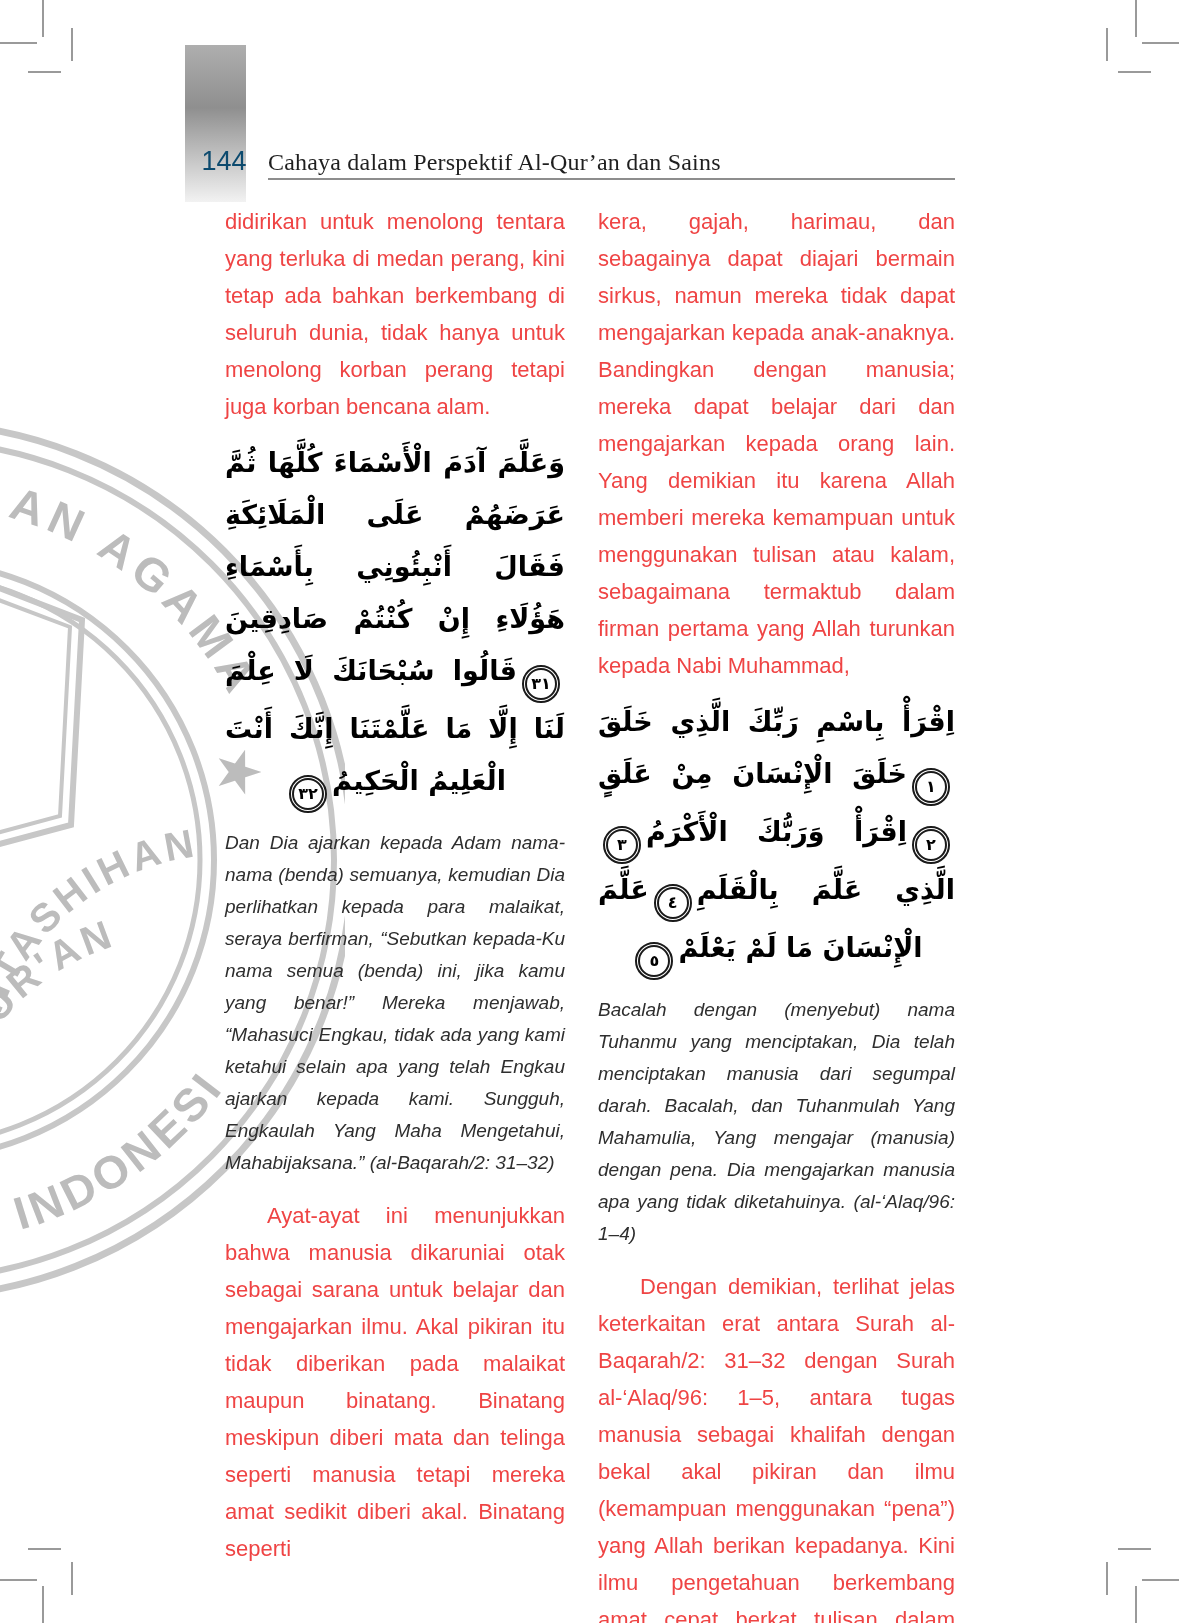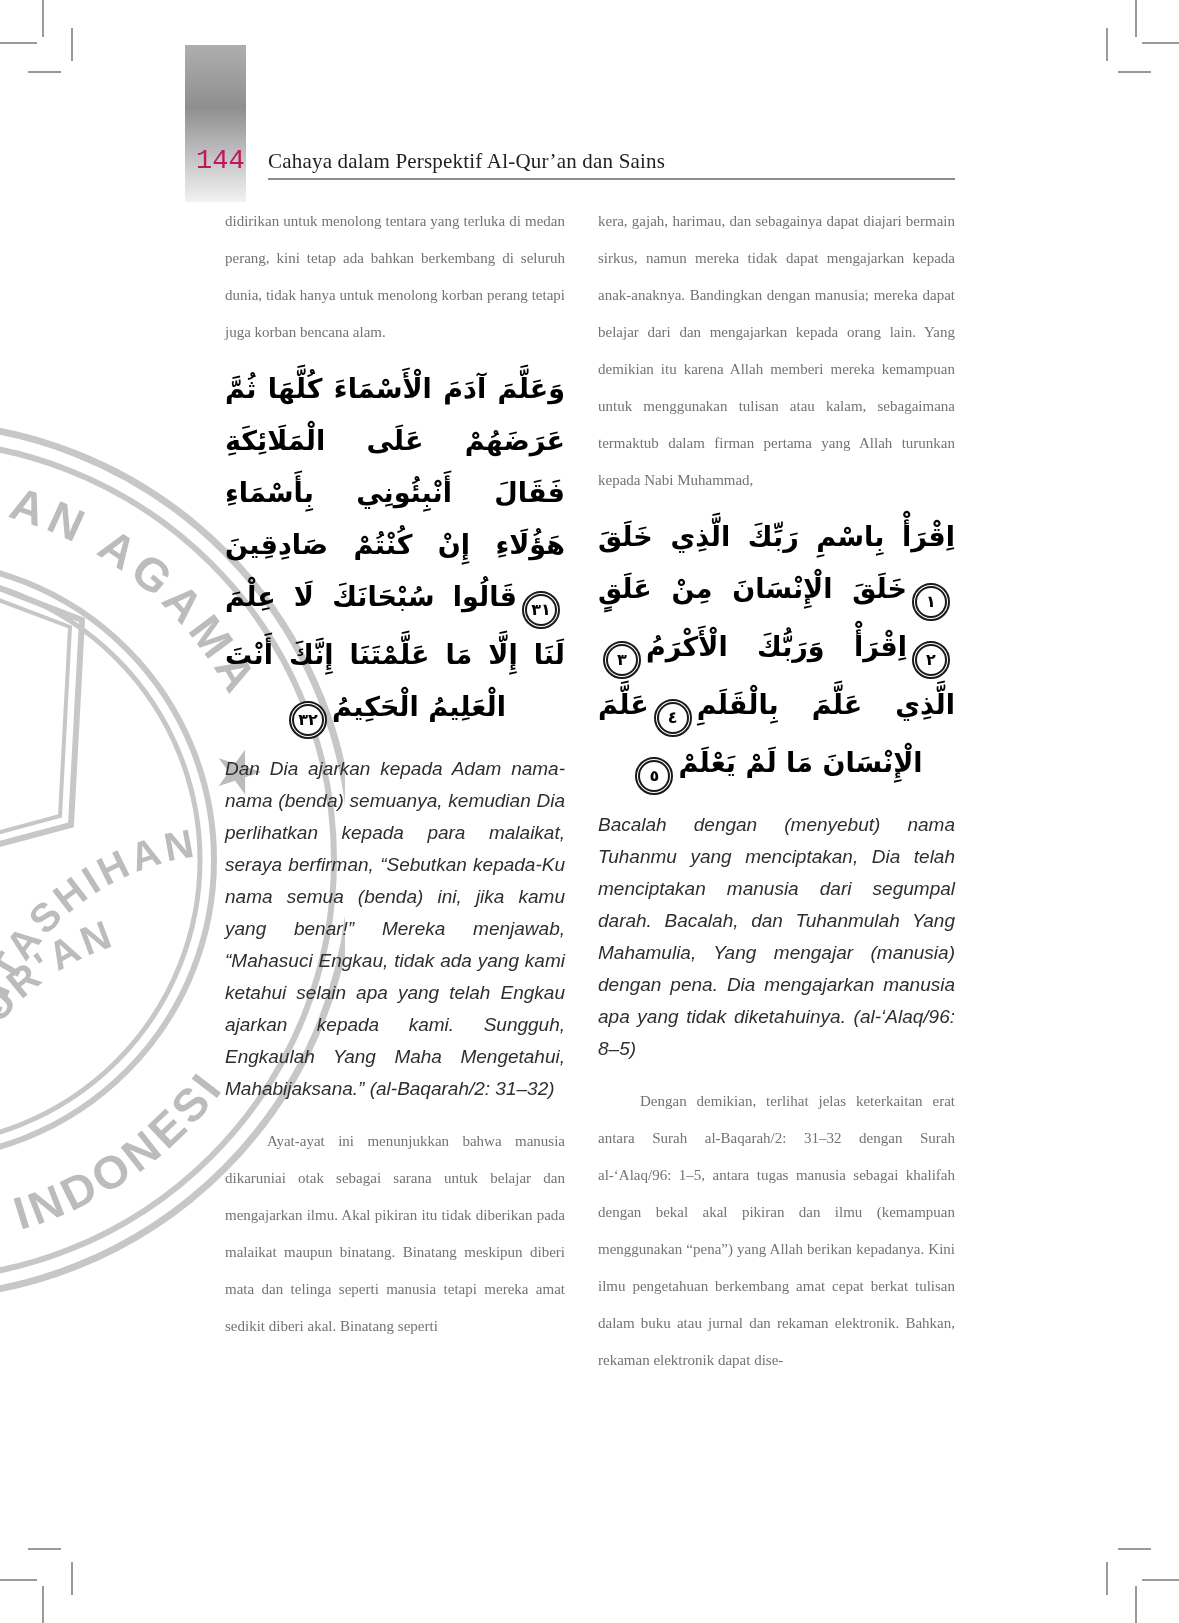--- a/index.html
+++ b/index.html
@@ -16,42 +16,42 @@
   .cm{position:absolute;background:#9a9a9a;}
   .cm-v{width:2px;}
   .cm-h{height:2px;}
   
   .grad-bar{
     position:absolute;left:185px;top:45px;width:61px;height:157px;
     background:linear-gradient(180deg,#aeaeae 0%,#8f8f8f 40%,#c9c9c9 75%,#f2f2f2 100%);
   }
   .page-number{
     position:absolute;left:196px;top:146px;width:56px;
-    font-family:Liberation Mono, monospace;font-size:27px;color:#be185d;text-align:left;
+    font-family:Liberation Sans, sans-serif;font-size:27px;color:#0c4a6e;text-align:center;
   }
   .running-head{
     position:absolute;left:268px;top:149px;
-    font-family:"Liberation Serif", serif;font-size:21px;color:#1f1f1f;letter-spacing:.2px;
+    font-family:"Liberation Serif", serif;font-size:24px;color:#1f1f1f;letter-spacing:.2px;
   }
   .header-rule{
     position:absolute;left:268px;top:178px;width:687px;height:2px;background:#8d8d8d;
   }
   
   .stamp{position:absolute;left:-215px;top:415px;width:560px;height:890px;z-index:0;}
   .stamp text{font-family:"Liberation Sans",sans-serif;font-weight:bold;fill:#bcbcbc;}
   
   .content{
     position:absolute;left:225px;top:203px;width:730px;z-index:1;
     display:flex;gap:33px;
   }
   .col{width:340px;}
   .colr{width:357px;}
   .body-para{
     margin:0 0 0 0;
-    font-size:15px;line-height:37px;text-align:justify;color:#737373;font-family:Liberation Serif, serif;
+    font-size:22px;line-height:37px;text-align:justify;color:#ef4444;
   }
   .body-para.indent{text-indent:42px;margin-top:18px;}
   .arabic{
     direction:rtl;unicode-bidi:embed;
     margin:12px 0 0 0;
     font-family:"DejaVu Sans", sans-serif;
     font-size:27px;line-height:52px;color:#000;
     text-align:justify;text-align-last:center;font-weight:bold;
   }
   .ayah{
@@ -134,18 +134,18 @@
     <div class="col">
       <p class="body-para">didirikan untuk menolong tentara yang terluka di medan perang, kini tetap ada bahkan berkembang di seluruh dunia, tidak hanya untuk menolong korban perang tetapi juga korban bencana alam.</p>
       <p class="arabic" dir="rtl"><span>وَعَلَّمَ آدَمَ الْأَسْمَاءَ كُلَّهَا ثُمَّ عَرَضَهُمْ عَلَى الْمَلَائِكَةِ فَقَالَ أَنْبِئُونِي بِأَسْمَاءِ هَؤُلَاءِ إِنْ كُنْتُمْ صَادِقِينَ</span><span class="ayah">٣١</span><span>قَالُوا سُبْحَانَكَ لَا عِلْمَ لَنَا إِلَّا مَا عَلَّمْتَنَا إِنَّكَ أَنْتَ الْعَلِيمُ الْحَكِيمُ</span><span class="ayah">٣٢</span></p>
       <p class="trans">Dan Dia ajarkan kepada Adam nama-nama (benda) semuanya, kemudian Dia perlihatkan kepada para malaikat, seraya berfirman, “Sebutkan kepada-Ku nama semua (benda) ini, jika kamu yang benar!” Mereka menjawab, “Mahasuci Engkau, tidak ada yang kami ketahui selain apa yang telah Engkau ajarkan kepada kami. Sungguh, Engkaulah Yang Maha Mengetahui, Mahabijaksana.” (al-Baqarah/2: 31–32)</p>
       <p class="body-para indent">Ayat-ayat ini menunjukkan bahwa manusia dikaruniai otak sebagai sarana untuk belajar dan mengajarkan ilmu. Akal pikiran itu tidak diberikan pada malaikat maupun binatang. Binatang meskipun diberi mata dan telinga seperti manusia tetapi mereka amat sedikit diberi akal. Binatang seperti</p>
     </div>
 
     <div class="col colr">
       <p class="body-para">kera, gajah, harimau, dan sebagainya dapat diajari bermain sirkus, namun mereka tidak dapat mengajarkan kepada anak-anaknya. Bandingkan dengan manusia; mereka dapat belajar dari dan mengajarkan kepada orang lain. Yang demikian itu karena Allah memberi mereka kemampuan untuk menggunakan tulisan atau kalam, sebagaimana termaktub dalam firman pertama yang Allah turunkan kepada Nabi Muhammad,</p>
       <p class="arabic" dir="rtl"><span>اِقْرَأْ بِاسْمِ رَبِّكَ الَّذِي خَلَقَ</span><span class="ayah">١</span><span>خَلَقَ الْإِنْسَانَ مِنْ عَلَقٍ</span><span class="ayah">٢</span><span>اِقْرَأْ وَرَبُّكَ الْأَكْرَمُ</span><span class="ayah">٣</span><span>الَّذِي عَلَّمَ بِالْقَلَمِ</span><span class="ayah">٤</span><span>عَلَّمَ الْإِنْسَانَ مَا لَمْ يَعْلَمْ</span><span class="ayah">٥</span></p>
-      <p class="trans">Bacalah dengan (menyebut) nama Tuhanmu yang menciptakan, Dia telah menciptakan manusia dari segumpal darah. Bacalah, dan Tuhanmulah Yang Mahamulia, Yang mengajar (manusia) dengan pena. Dia mengajarkan manusia apa yang tidak diketahuinya. (al-‘Alaq/96: 8–5)</p>
+      <p class="trans">Bacalah dengan (menyebut) nama Tuhanmu yang menciptakan, Dia telah menciptakan manusia dari segumpal darah. Bacalah, dan Tuhanmulah Yang Mahamulia, Yang mengajar (manusia) dengan pena. Dia mengajarkan manusia apa yang tidak diketahuinya. (al-‘Alaq/96: 1–4)</p>
       <p class="body-para indent">Dengan demikian, terlihat jelas keterkaitan erat antara Surah al-Baqarah/2: 31–32 dengan Surah al-‘Alaq/96: 1–5, antara tugas manusia sebagai khalifah dengan bekal akal pikiran dan ilmu (kemampuan menggunakan “pena”) yang Allah berikan kepadanya. Kini ilmu pengetahuan berkembang amat cepat berkat tulisan dalam buku atau jurnal dan rekaman elektronik. Bahkan, rekaman elektronik dapat dise-</p>
     </div>
 
   </div>
 </div>
 
 </body></html>

